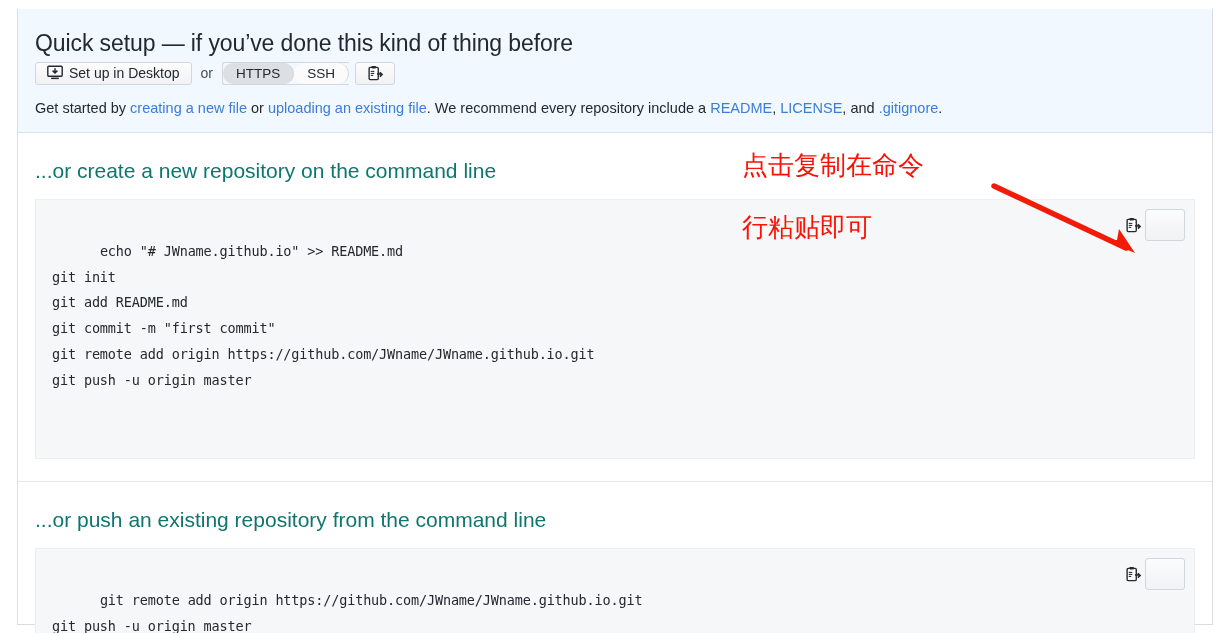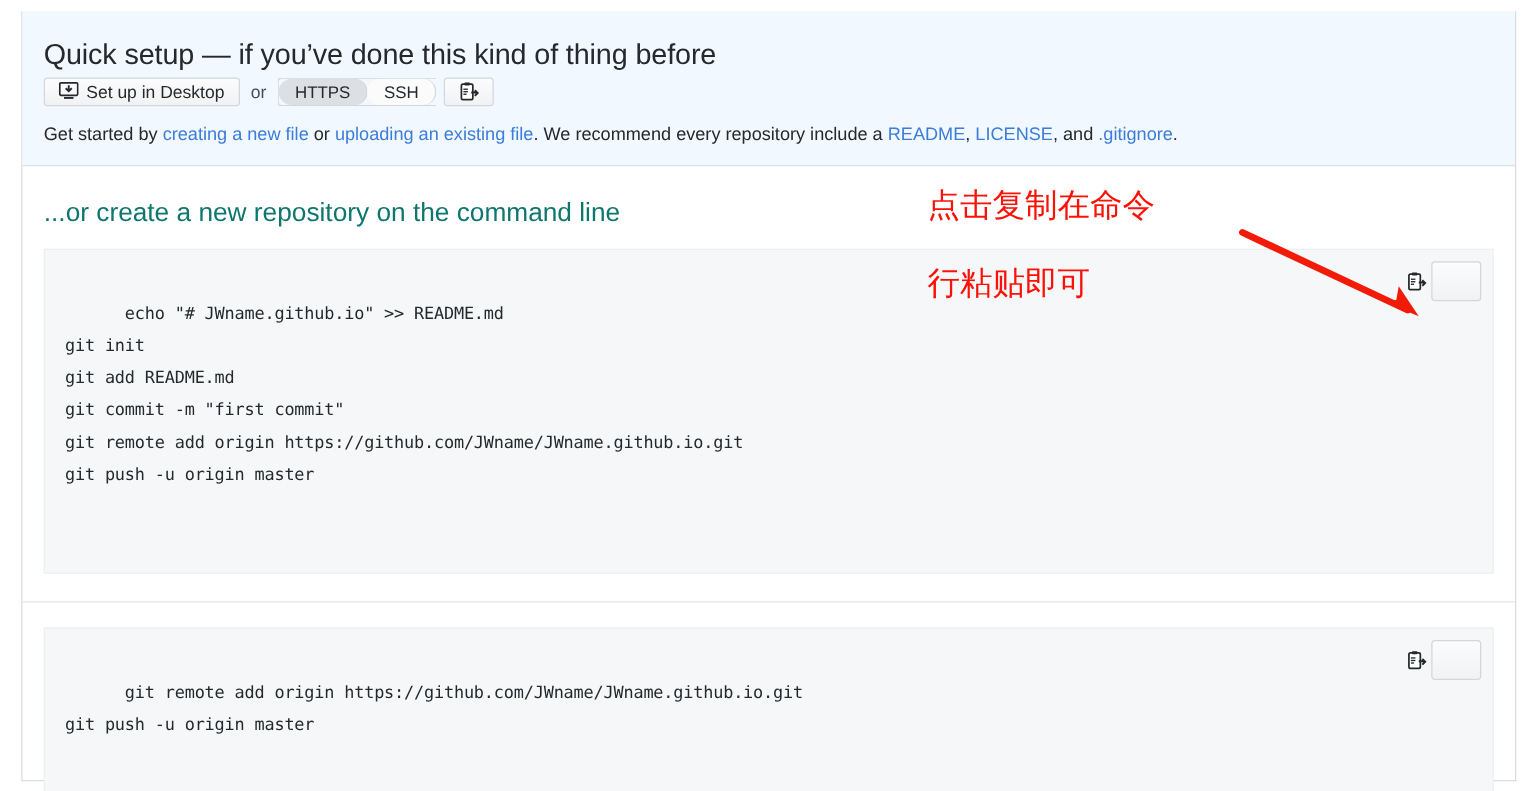--- a/index.html
+++ b/index.html
@@ -262,20 +262,21 @@
             <rect x="3.5" y="7.4" width="3.4" height="1" fill="#24292e"></rect>
             <rect x="3.5" y="9.3" width="2.4" height="1" fill="#24292e"></rect>
             <path d="M9.4 8.4h4.3 M12.1 6.8 L14.2 8.9 L12.1 11.0" fill="none" stroke="#24292e" stroke-width="1.5"></path>
           </svg>
         </span>
       </div>
     </div>
   </div>
 
   <div class="cmd-section last">
+    <div class="cmd-title">...or push an existing repository from the command line</div>
     <div class="cmd-box">
       <span>git remote add origin https://github.com/JWname/JWname.github.io.git
 git push -u origin master</span>
       <div class="copy-btn-abs">
         <span>
           <svg class="icon-svg" width="17" height="17" viewBox="0 0 16 16" aria-hidden="true">
             <path d="M3 2.2h6.6a1 1 0 0 1 1 1v9.6a1 1 0 0 1-1 1H3a1 1 0 0 1-1-1V3.2a1 1 0 0 1 1-1z" fill="#ffffff" stroke="#24292e" stroke-width="1.3"></path>
             <rect x="4.3" y="0.9" width="4" height="2.3" rx="0.5" fill="#24292e"></rect>
             <rect x="3.5" y="5.5" width="3.4" height="1" fill="#24292e"></rect>
             <rect x="3.5" y="7.4" width="3.4" height="1" fill="#24292e"></rect>

